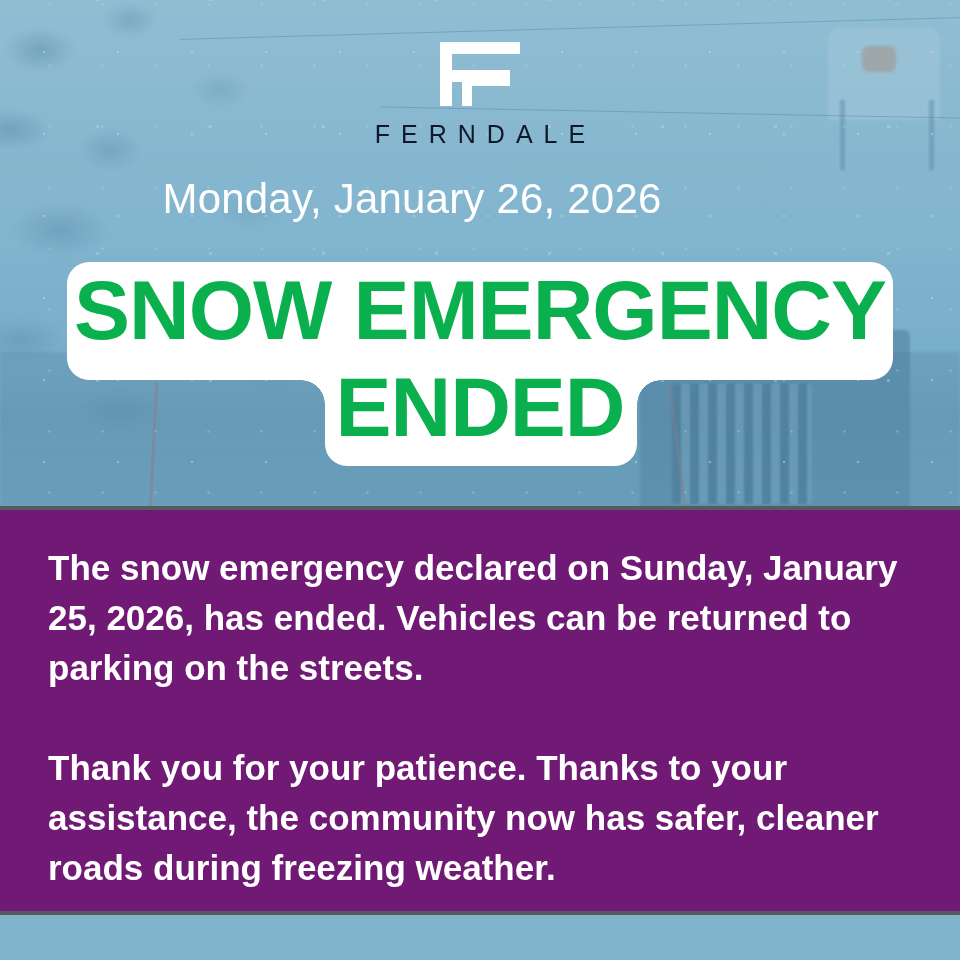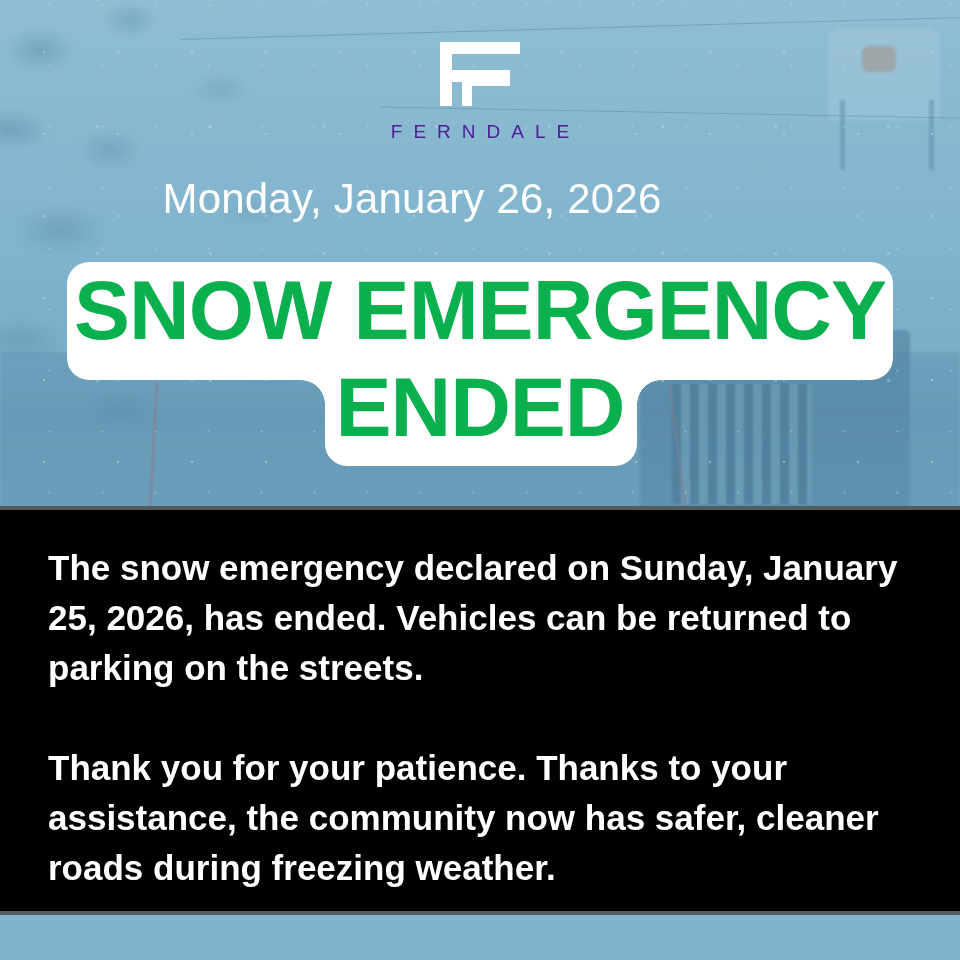--- a/index.html
+++ b/index.html
@@ -171,22 +171,22 @@
     width: 960px;
     text-align: center;
   }
   .logo-mark {
     width: 96px;
     height: 72px;
     margin: 0 auto 12px auto;
     display: block;
   }
   .logo-word {
-    color: #4c1d95;
-    font-size: 19px;
+    color: #0f172a;
+    font-size: 25px;
     font-weight: 400;
     letter-spacing: 11px;
     text-indent: 11px;
     line-height: 1;
     font-family: "Liberation Sans", sans-serif;
   }
 
   
   .date-line {
     position: absolute;
@@ -261,21 +261,21 @@
     left: 0; top: 911px;
     width: 960px; height: 4px;
     background: #555b5e;
   }
 
   
   .body-region {
     position: absolute;
     left: 0; top: 510px;
     width: 960px; height: 401px;
-    background: #000000;
+    background: #701a75;
   }
   .body-text {
     position: absolute;
     left: 48px; top: 33px;
     width: 856px;
     color: #ffffff;
     font-family: "Liberation Sans", sans-serif;
     font-size: 35px;
     line-height: 50px;
   }

